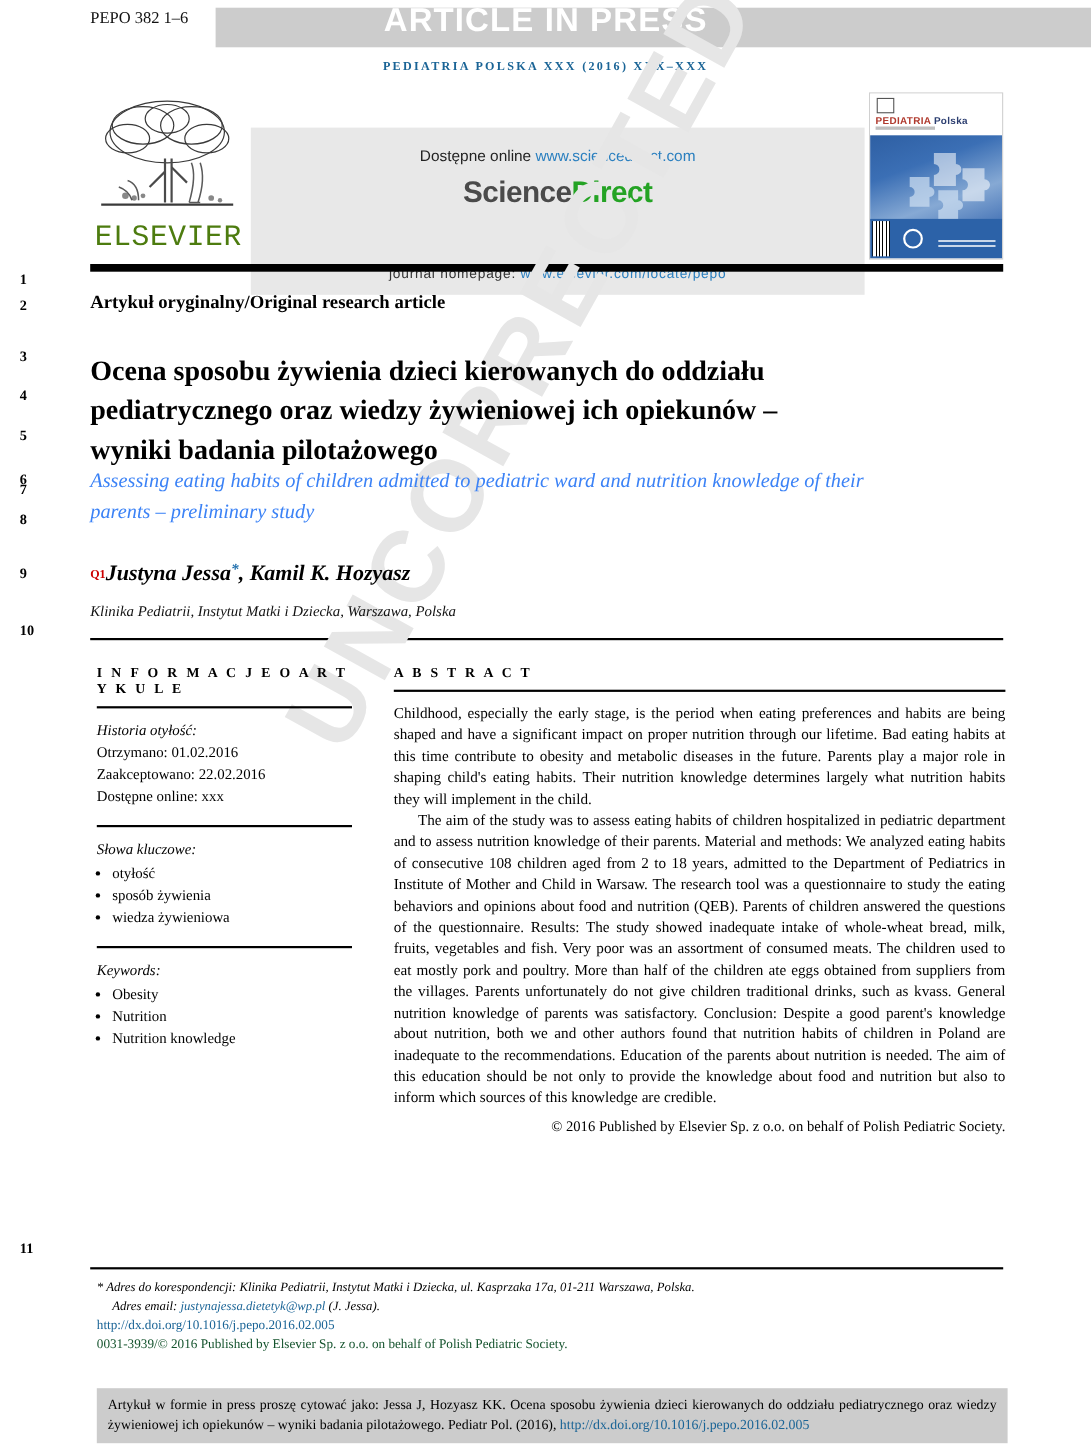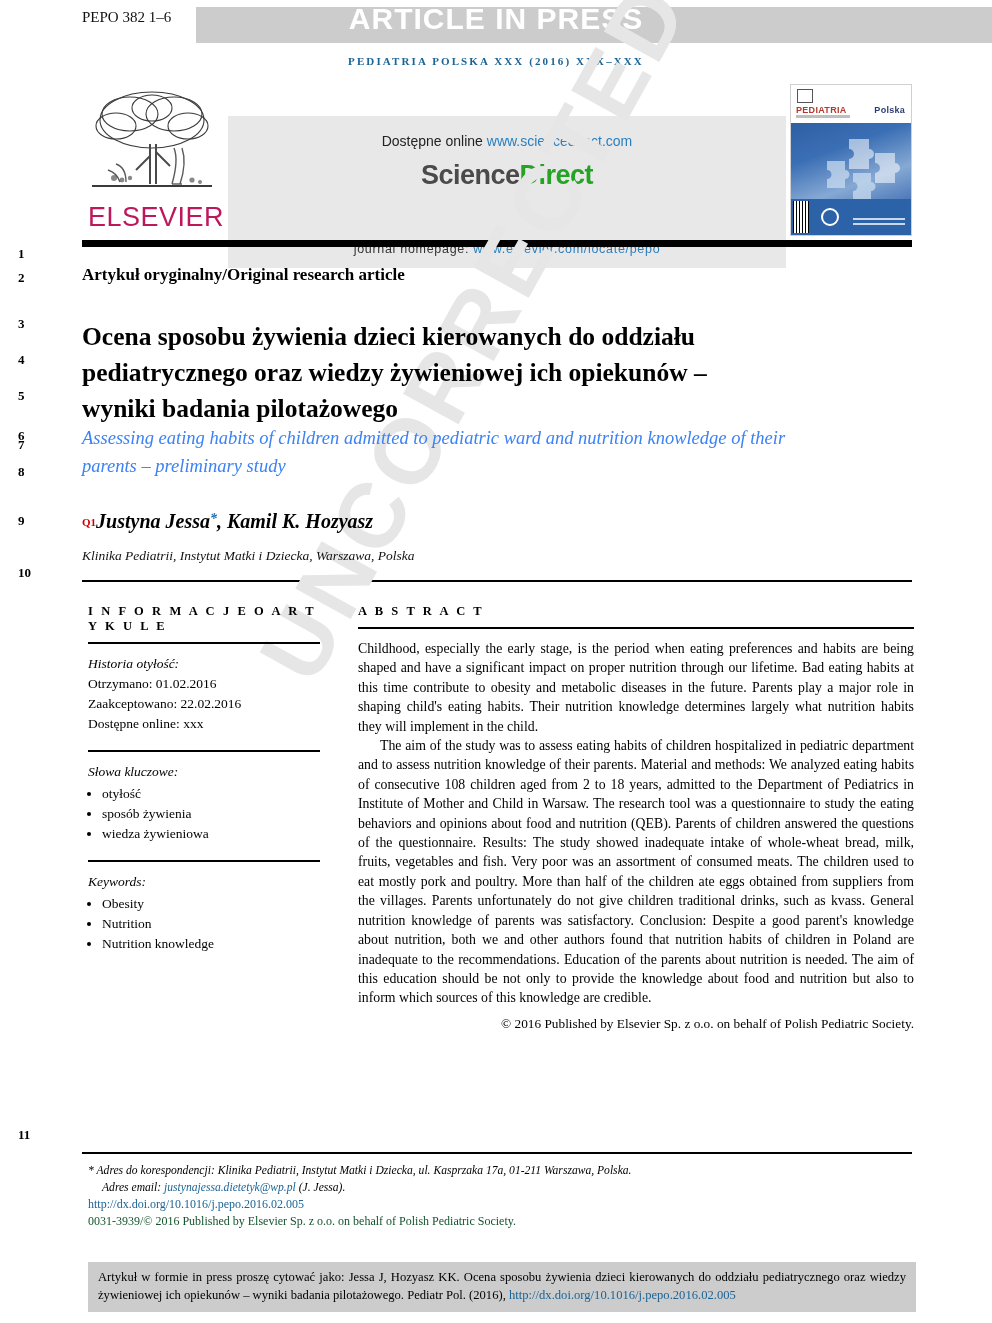--- a/index.html
+++ b/index.html
@@ -96,25 +96,25 @@
   .elsevier-block {
     position: absolute;
     left: 0; top: 0;
     width: 142px; height: 152px;
   }
   .elsevier-tree { position: absolute; left: 4px; top: 2px; }
   .elsevier-word {
     position: absolute;
     left: 0; top: 118px;
     width: 142px;
-    text-align: right;
-    font-family: Liberation Sans, sans-serif;
+    text-align: center;
+    font-family: Liberation Mono, monospace;
     font-size: 27px;
     letter-spacing: 0.5px;
-    color: #be185d;
+    color: #4d7c0f;
   }
   .sd-box {
     position: absolute;
     left: 146px; top: 0;
     width: 558px; height: 152px;
     background: #e8e8e8;
     margin-top: 32px;
   }
   .sd-avail {
     position: absolute;
@@ -168,21 +168,21 @@
     width: 16px; height: 14px;
     border: 1px solid #555;
   }
   .cover-title {
     position: absolute; left: 5px; top: 20px;
     font-family: "Liberation Sans", sans-serif;
     font-size: 9px; font-weight: bold;
     letter-spacing: 0.3px;
   }
   .cover-title .r { color: #b03a2e; }
-  .cover-title .b { color: #2c3e70; margin-left: 25px; }
+  .cover-title .b { color: #2c3e70; }
   .cover-sub {
     position: absolute; left: 5px; top: 30px;
     width: 90px; height: 3px;
     background: linear-gradient(90deg,#8a8a8a 0 60%, transparent 60%);
     opacity: .55;
   }
   .cover-art {
     position: absolute;
     left: 0; top: 38px; width: 100%; height: 78px;
     background: linear-gradient(160deg,#2e5fa3 0%, #3b6fb5 35%, #86a9d4 70%, #4a77b8 100%);

